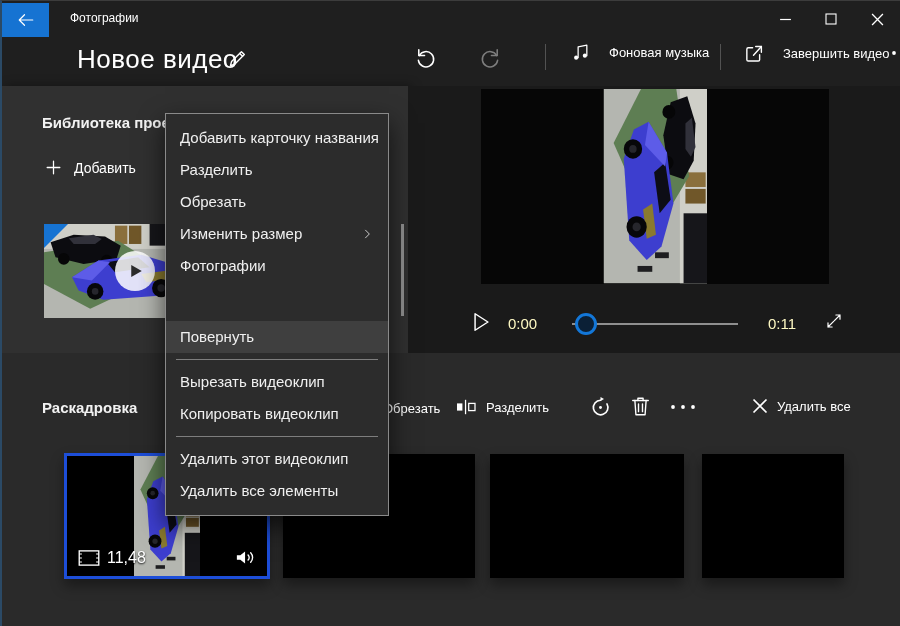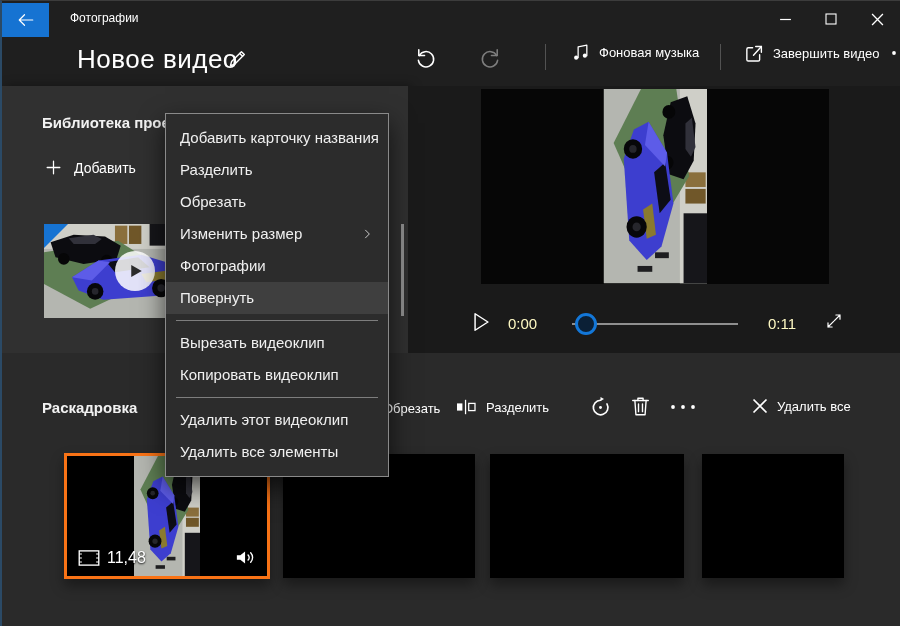--- a/index.html
+++ b/index.html
@@ -17,21 +17,21 @@
   #win-controls{position:absolute;right:0;top:0;height:36px;display:flex;}
   .win-btn{width:46px;height:36px;display:flex;align-items:center;justify-content:center;}
 
   
   #header{position:absolute;left:0;top:36px;width:100%;height:49px;background:#1f1f1f;margin-left:29px;}
   #project-title{position:absolute;left:46px;top:7px;font-size:26px;font-weight:300;color:#fff;letter-spacing:.5px;}
   #edit-pencil{position:absolute;left:196px;top:11px;}
   #undo-btn{position:absolute;left:383px;top:9px;}
   #redo-btn{position:absolute;left:448px;top:9px;opacity:.42;}
   .hdr-sep{position:absolute;top:7px;width:1px;height:26px;background:#525252;}
-  .hdr-btn{position:absolute;top:6px;display:flex;align-items:center;gap:9px;font-size:13px;color:#fff;cursor:pointer;}
+  .hdr-btn{position:absolute;top:6px;display:flex;align-items:center;gap:19px;font-size:13px;color:#fff;cursor:pointer;}
   #more-btn{position:absolute;left:860px;top:12px;}
 
   
   #library-panel{position:absolute;left:0;top:85px;width:406px;height:267px;background:#303030;
                  box-shadow:4px 0 10px rgba(0,0,0,.4);}
   #library-title{position:absolute;left:40px;top:28px;font-size:15px;font-weight:bold;color:#f2f2f2;white-space:nowrap;}
   #add-btn{position:absolute;left:42px;top:72px;display:flex;align-items:center;gap:11px;font-size:14px;color:#fff;cursor:pointer;}
   #lib-thumb{position:absolute;left:42px;top:138px;width:165px;height:94px;overflow:hidden;background:#000;}
   #lib-thumb .sel-corner{position:absolute;left:0;top:0;width:0;height:0;
       border-top:24px solid #1673d2;border-right:24px solid transparent;}
@@ -52,32 +52,32 @@
   #pv-thumb{position:absolute;left:3px;top:0;width:22px;height:22px;border-radius:50%;
             background:#0b2036;border:3px solid #1377d8;}
   #pv-expand{position:absolute;left:417px;top:21px;cursor:pointer;}
 
   
   #storyboard{position:absolute;left:0;top:352px;width:900px;height:274px;background:#2a2a2a;}
   #sb-title{position:absolute;left:40px;top:46px;font-size:15px;font-weight:bold;color:#f2f2f2;}
   .tb-btn{position:absolute;display:flex;align-items:center;gap:9px;font-size:13px;color:#fff;cursor:pointer;}
   .clip{position:absolute;top:101px;height:124px;background:#000;box-shadow:0 7px 12px rgba(0,0,0,.38);}
   #clip-selected{position:absolute;left:62px;top:100px;width:206px;height:126px;background:#000;
-                 border:3px solid #f97316;box-shadow:0 7px 12px rgba(0,0,0,.38);}
+                 border:3px solid #1d4ed8;box-shadow:0 7px 12px rgba(0,0,0,.38);}
   #clip-art{position:absolute;left:67px;top:0;width:66px;height:120px;overflow:hidden;}
   #clip-meta{position:absolute;left:11px;bottom:9px;display:flex;align-items:center;gap:7px;
              font-size:16px;color:#fff;text-shadow:0 1px 2px #000;}
   #clip-audio{position:absolute;right:11px;bottom:9px;}
 
   
   #context-menu{position:absolute;left:163px;top:112px;width:224px;background:#2c2c2c;
                 border:1px solid #8a8a8a;padding:8px 0;box-shadow:0 10px 24px rgba(0,0,0,.65);z-index:50;}
   .menu-item{height:32px;line-height:32px;padding:0 14px;font-size:15px;color:#f0f0f0;
              display:flex;justify-content:space-between;cursor:pointer;white-space:nowrap;}
-  .menu-item.hl{background:#3f3f3f;}
+  .menu-item.hl{background:#3f3f3f;margin-top:39px;}
   .menu-item .chev{color:#d0d0d0;display:flex;align-items:center;}
   .menu-sep{border-top:1px solid #9a9a9a;margin:6px 10px;height:0;opacity:.75;}
 </style>
 </head>
 <body>
 
 <div id="app">
 
   <div id="titlebar">
     <div id="back-btn">

